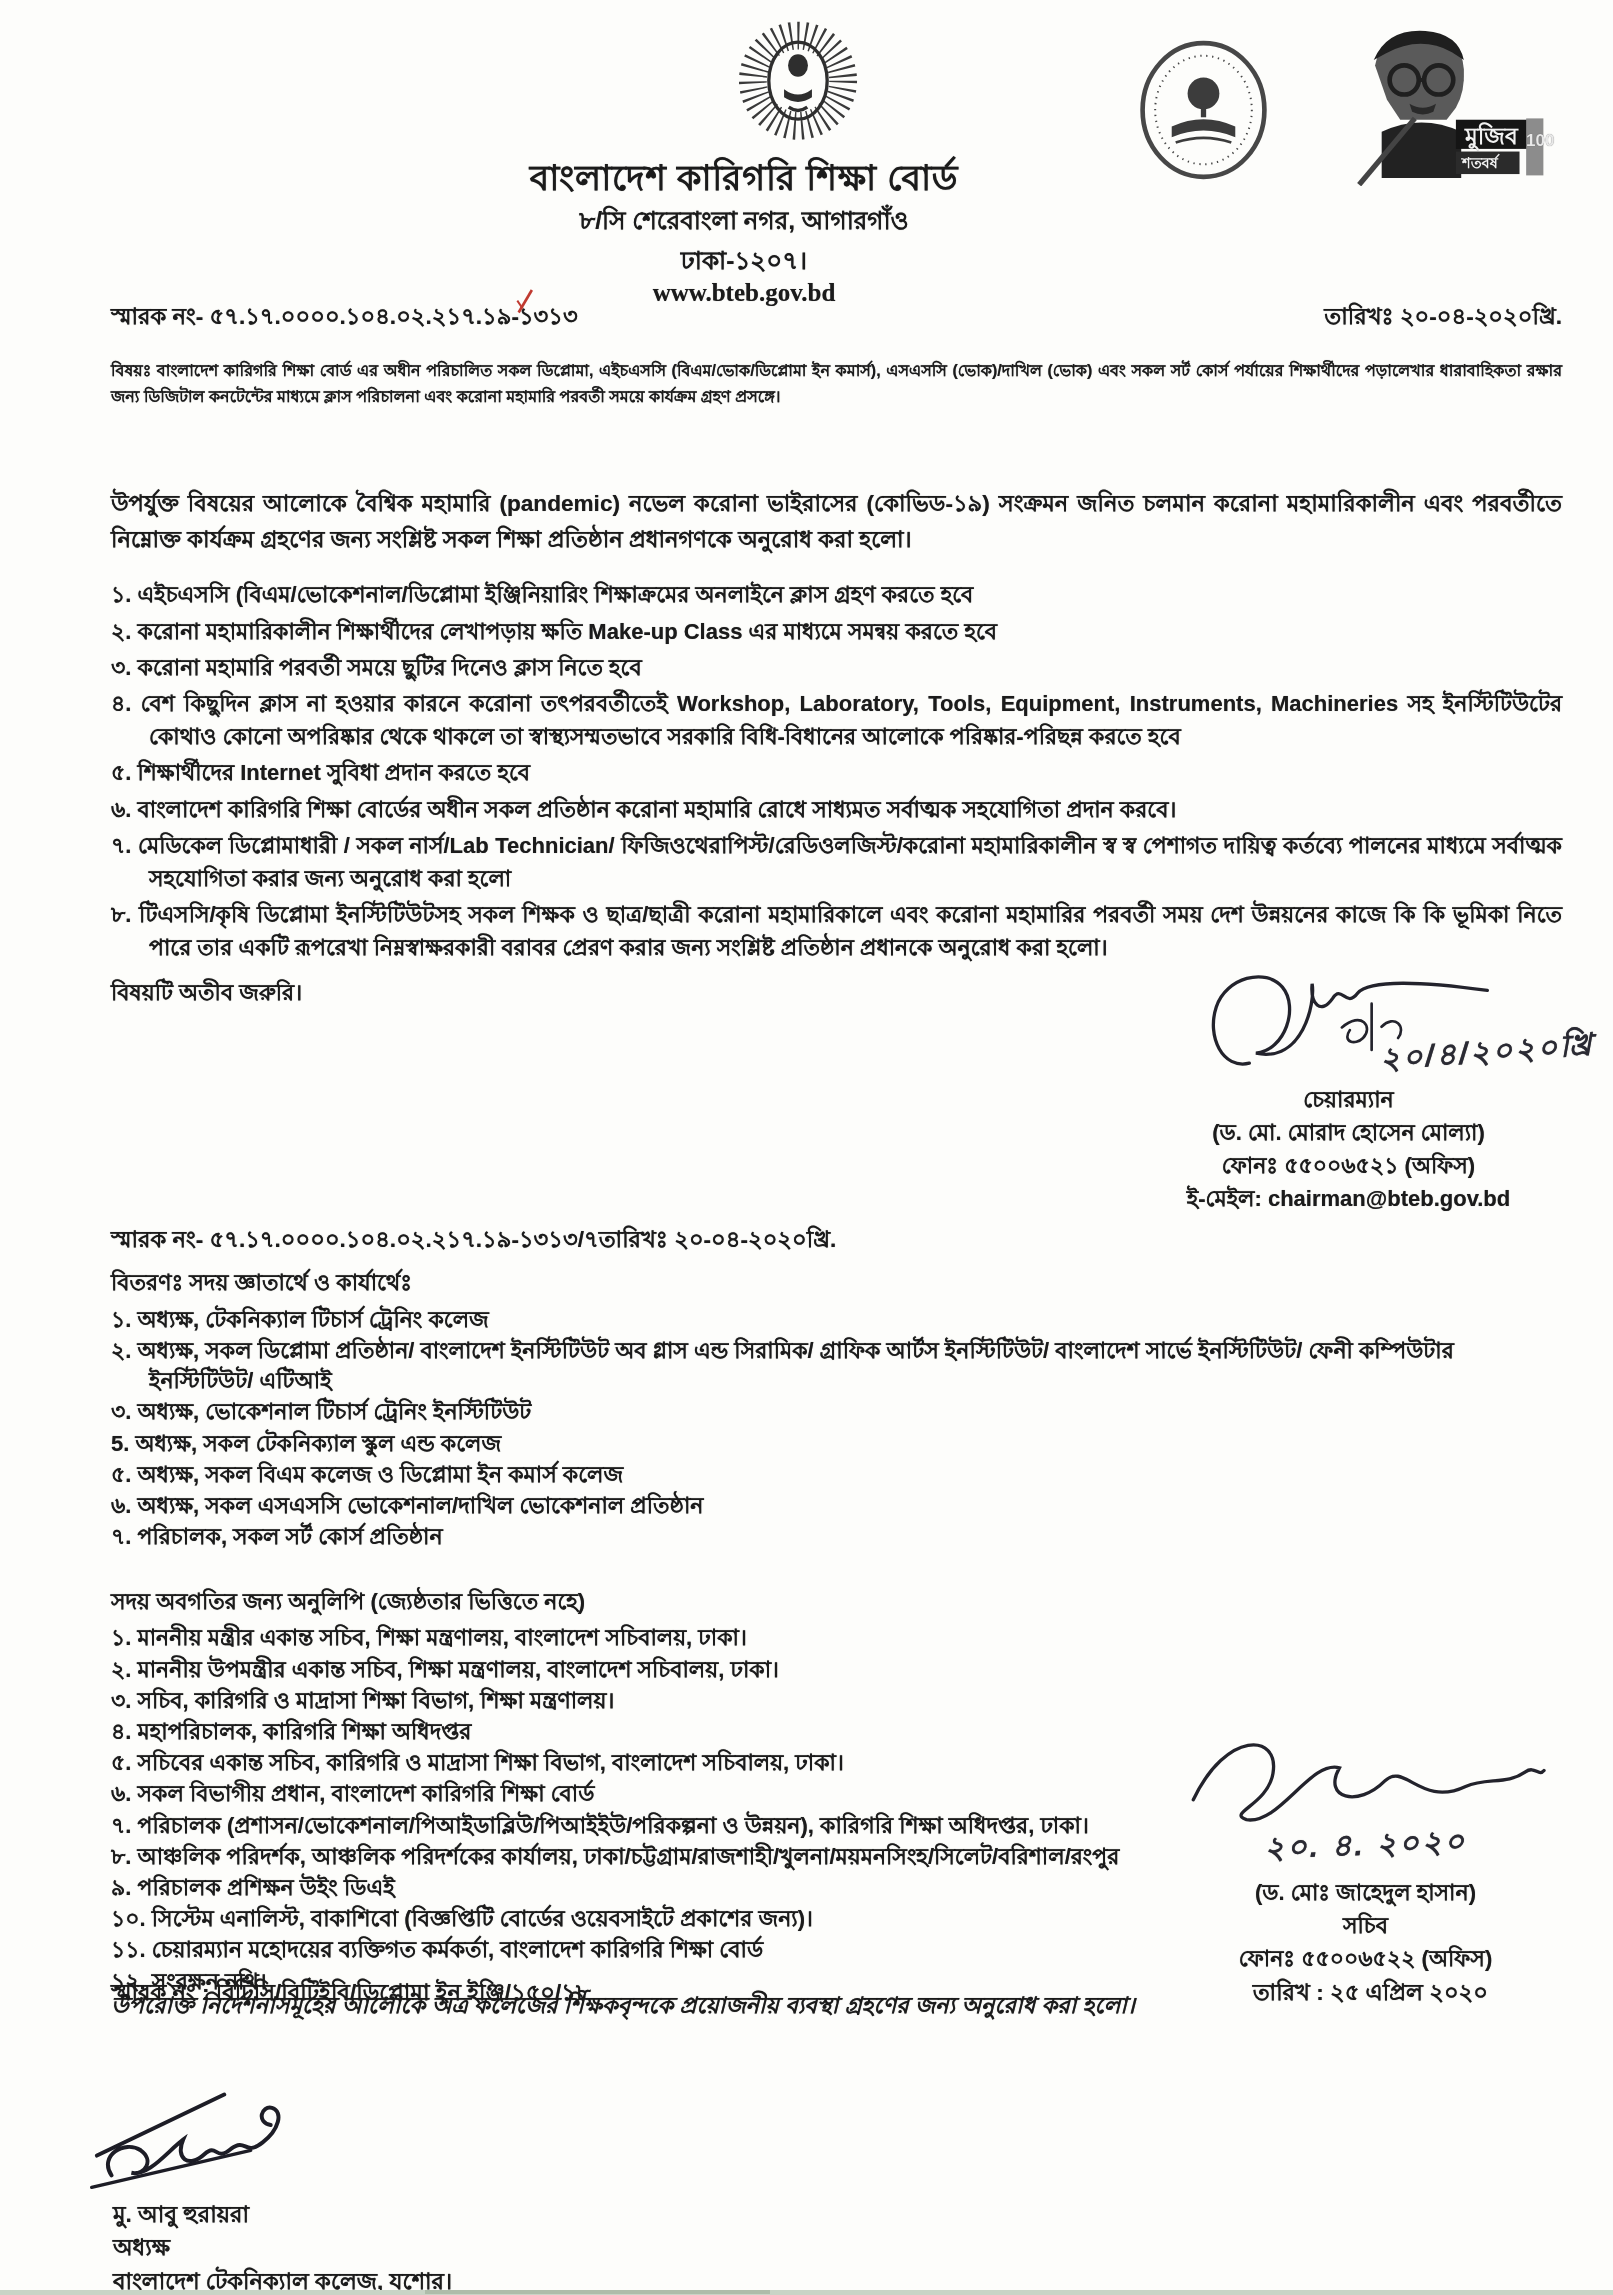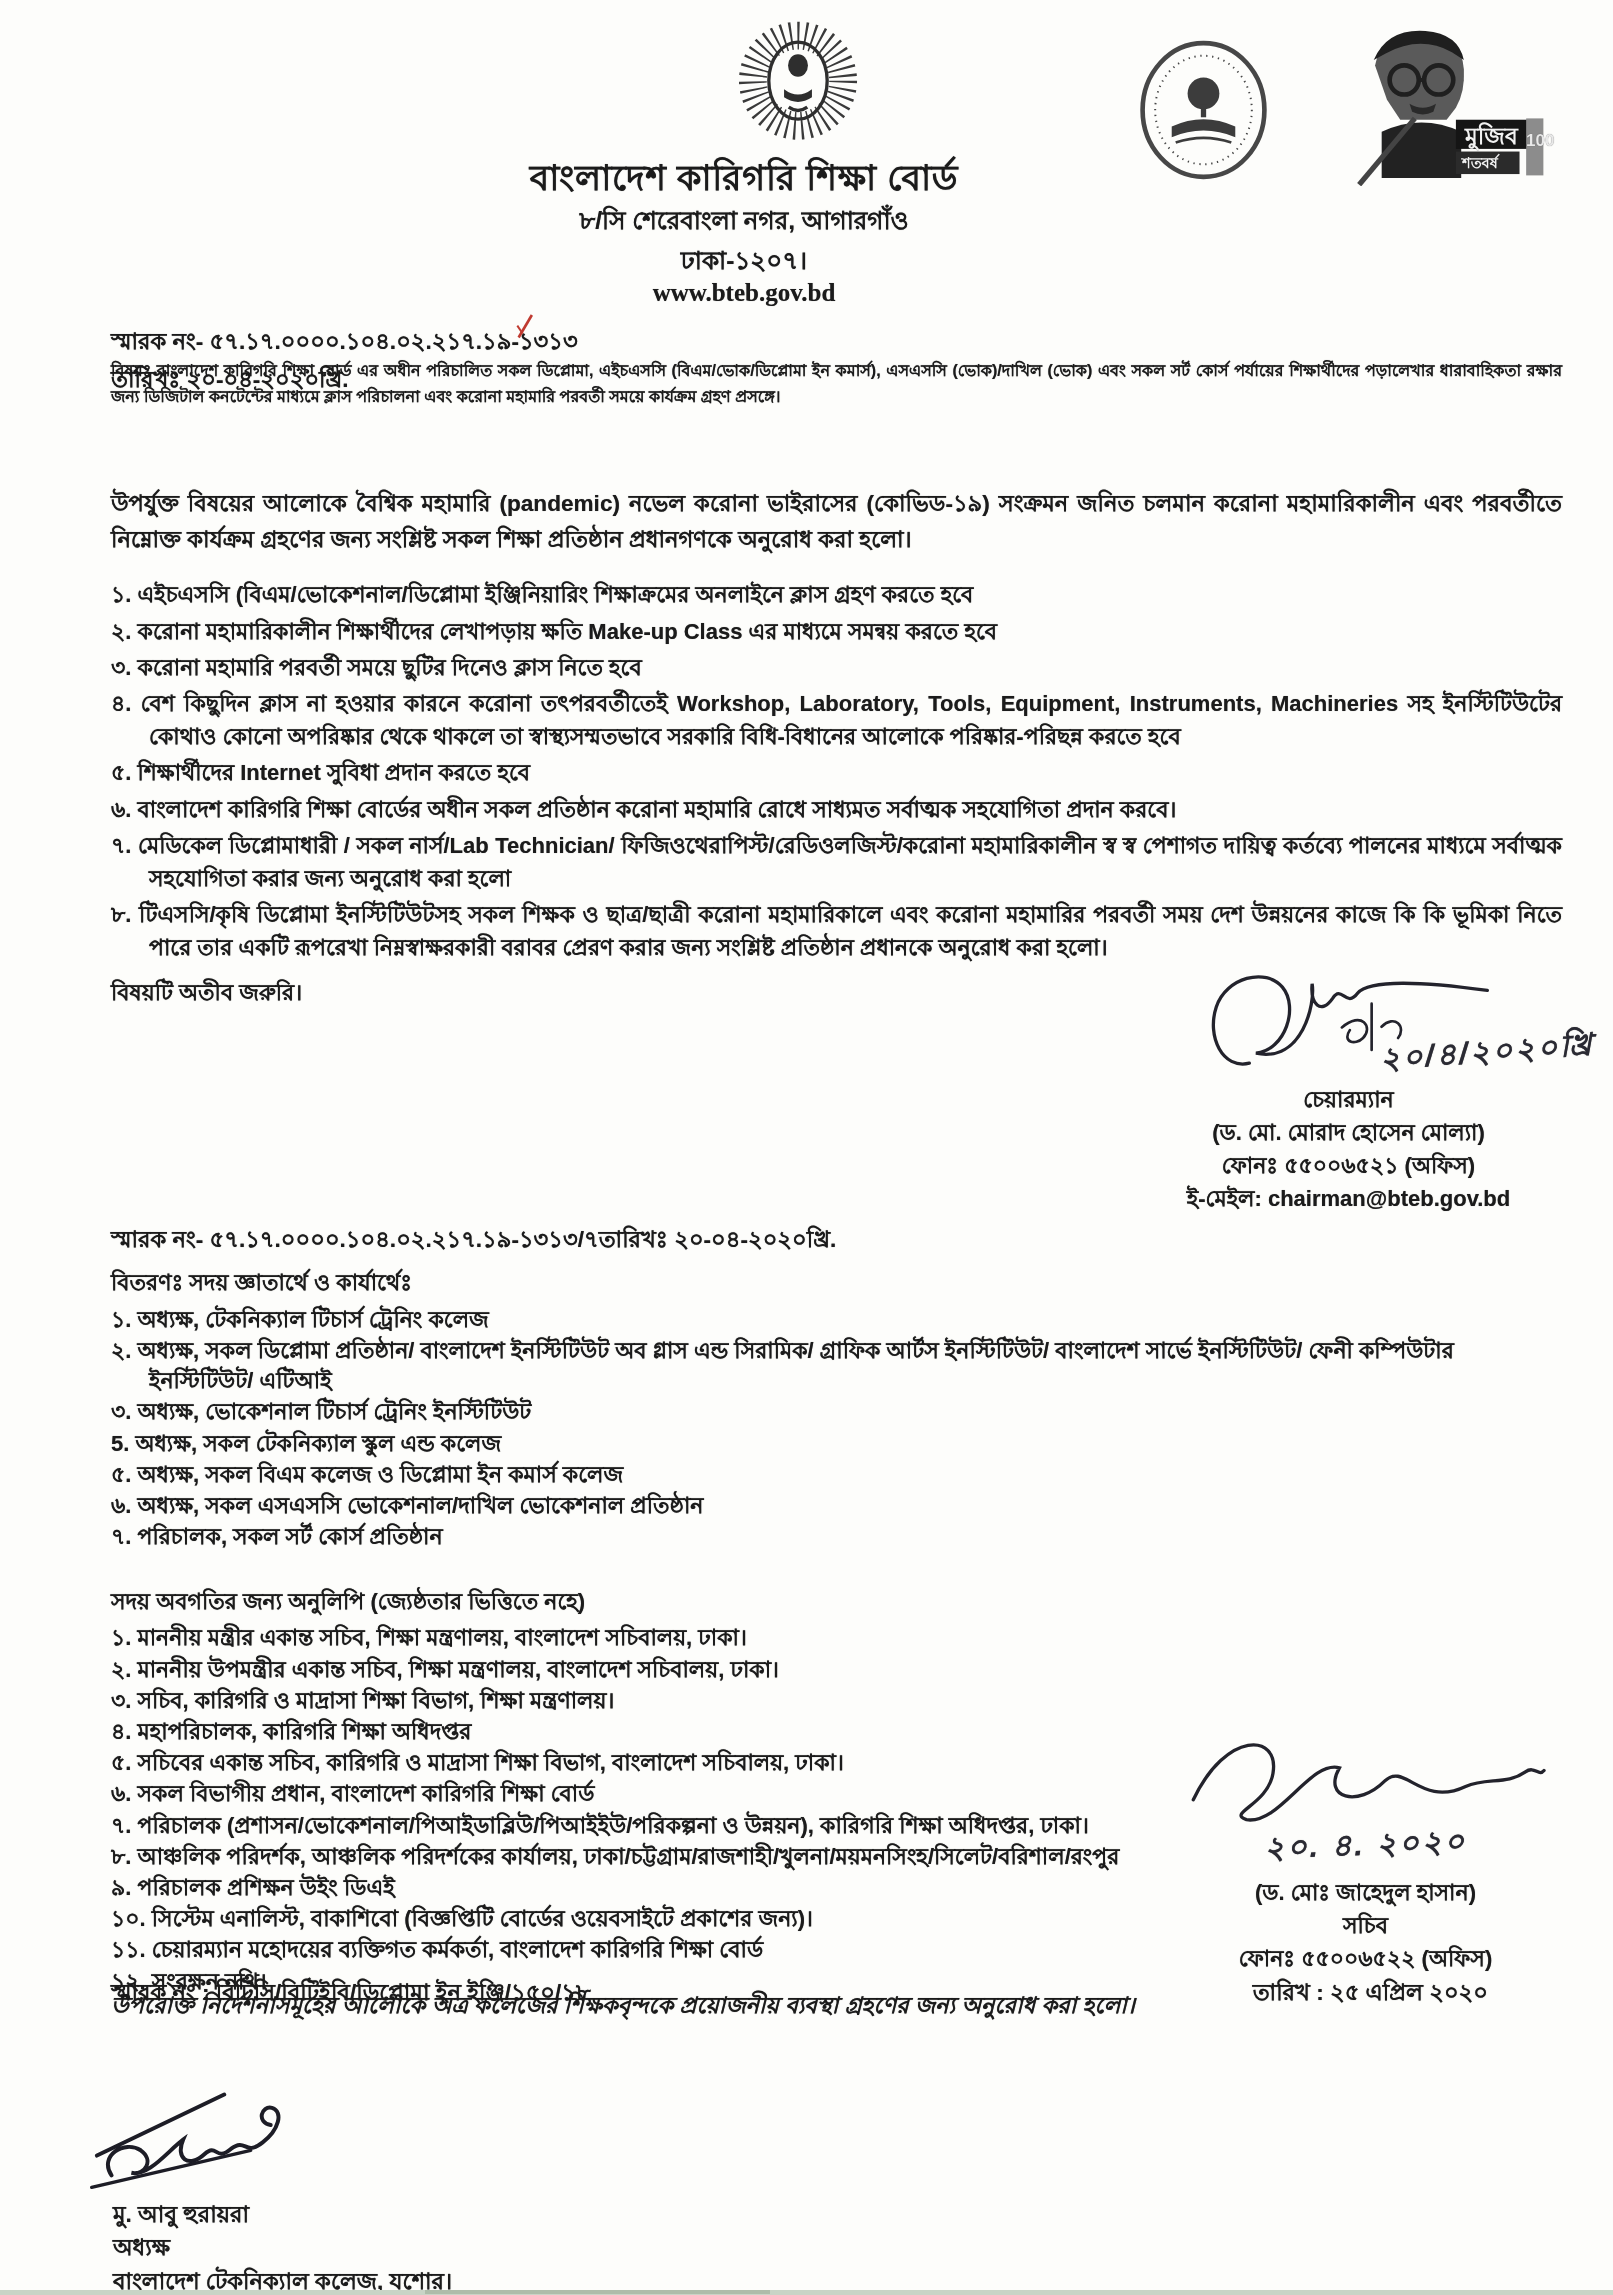--- a/index.html
+++ b/index.html
@@ -35,21 +35,21 @@
   .hand{font-style:italic;font-weight:600;letter-spacing:2.7px;color:#2a2a33;}
   .chair{right:26.5px;top:964px;width:478px;}
   .chair .hand{position:absolute;right:-6.6px;top:64px;font-size:30.5px;transform:rotate(-4deg);}
   .secy{right:36px;top:1720px;width:425px;}
   .secy .hand{display:block;font-size:30.5px;transform:rotate(-2deg);margin:-12px 0 4px 0;}
   .princ-sig{position:absolute;left:85px;top:2076px;}
   .princ{position:absolute;left:113px;top:2198px;text-align:left;}
   .princ .line{line-height:1.48;font-size:22.6px;}
   
   .red-tick{position:absolute;left:401px;top:-13.3px;}
-  .memo1{top:324px;flex-direction:column;}
+  .memo1{top:299px;}
   .memo2row{margin-bottom:4px;display:flex;justify-content:flex-start;font-size:22.6px;}
   .memo3{top:1975px;}
   .memo3 .right-off{margin-right:74px;}
   .scan-edge{position:absolute;left:0;bottom:0;width:100%;height:4.6px;background:#c9d4c6;}
   .scan-edge2{position:absolute;left:425px;bottom:1.3px;width:345px;height:4px;background:#aebcaa;}
   svg{display:block;}
 </style>
 </head>
 <body>
 

